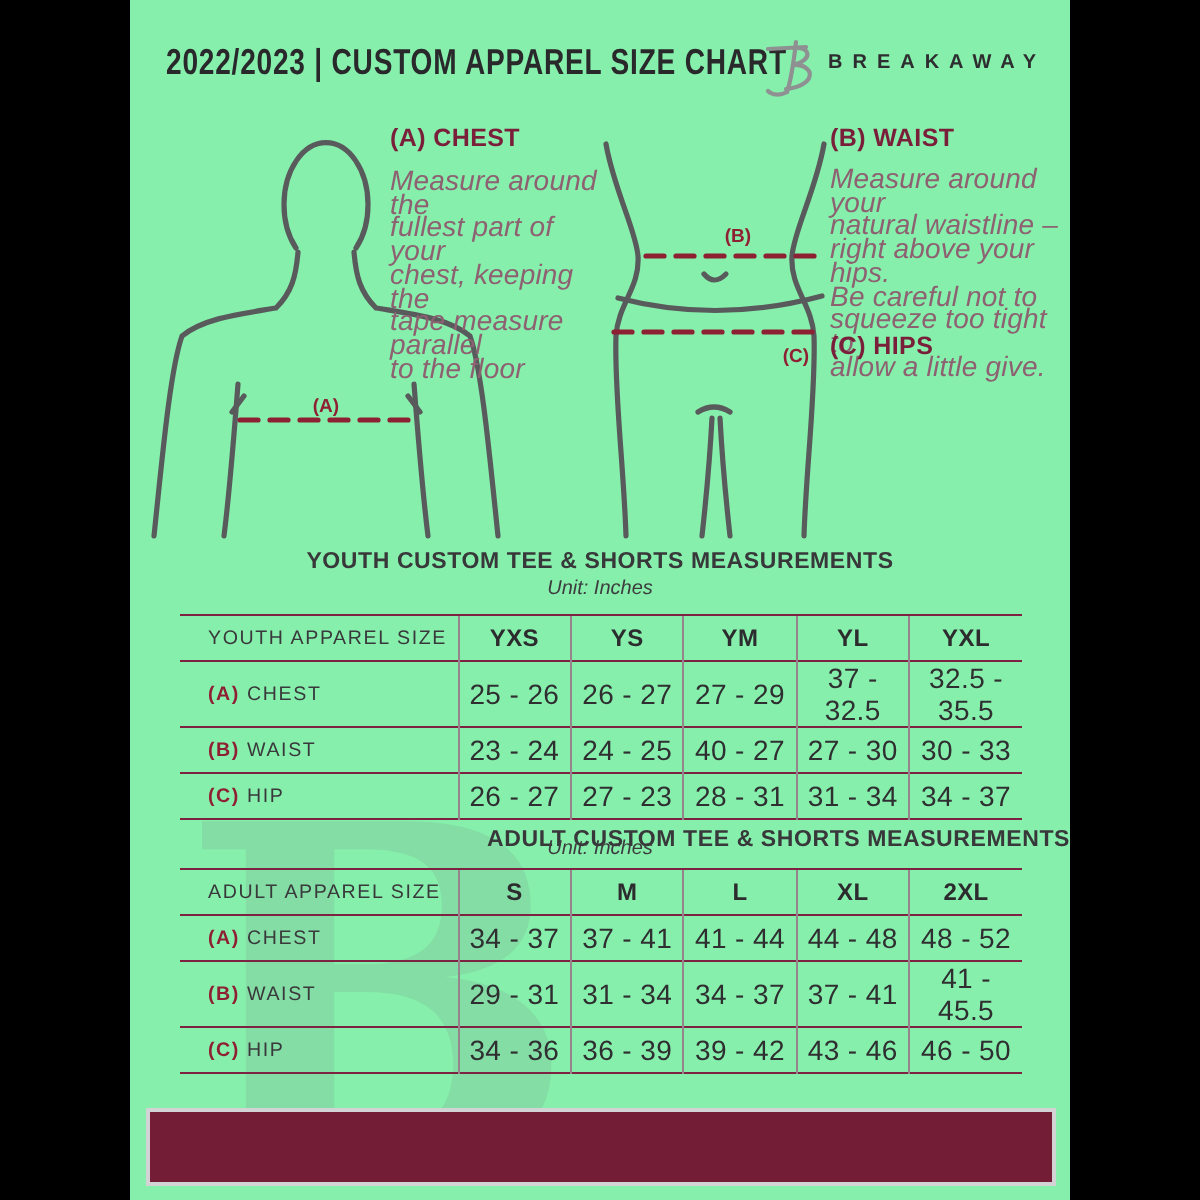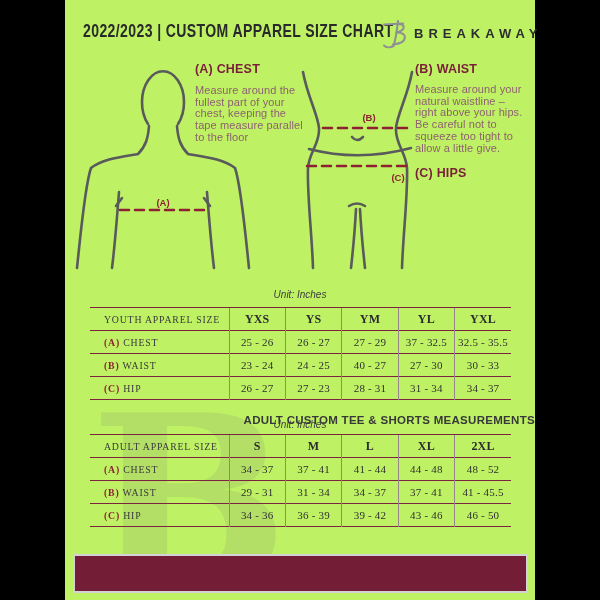--- a/index.html
+++ b/index.html
@@ -1,30 +1,30 @@
 <!DOCTYPE html>
 <html><head>
 <meta charset="utf-8">
 <style>
   * { margin:0; padding:0; box-sizing:border-box; }
   body { background:#000; font-family:"Liberation Sans", sans-serif; }
   #stage { position:relative; width:600px; height:600px; background:#000; overflow:hidden; }
-  #doc { position:absolute; left:65px; top:0; width:470px; height:600px; background:#bef264; }
+  #doc { position:absolute; left:65px; top:0; width:470px; height:600px; background:#86efac; }
 
   
   .hdr-title { position:absolute; left:18px; top:21px; font-size:18px; font-weight:bold;
                color:#29292b; letter-spacing:.5px; transform:scaleX(.78); transform-origin:left top;
                white-space:nowrap; }
   .logo-wrap { position:absolute; left:316px; top:17px; width:28px; height:32px; }
-  .brand { position:absolute; left:349px; top:26px; font-size:13px; font-weight:bold;
+  .brand { position:absolute; left:349px; top:26px; font-size:10px; font-weight:bold;
            color:#2e2e30; letter-spacing:5px; white-space:nowrap; }
 
   
   .inst-head { position:absolute; font-size:12.5px; font-weight:bold; color:#7a1f3a; letter-spacing:.2px; }
-  .inst-body { position:absolute; font-size:11px; color:#8d6171;
+  .inst-body { position:absolute; font-size:14px; font-style:italic; color:#8d6171;
                line-height:11.7px; white-space:pre-line; letter-spacing:.1px; }
 
   
   .fig { position:absolute; }
   .fig path { fill:none; stroke:#595a5c; stroke-width:2.6; stroke-linecap:round; }
   .fig .dash { stroke:#8e2033; stroke-width:2.6; stroke-dasharray:9 6; }
   .fig text { font-family:"Liberation Sans", sans-serif; font-size:9.5px; font-weight:bold; fill:#8e2033; }
 
   
   .watermark { position:absolute; left:25px; top:400px; font-family:"DejaVu Serif", serif;
@@ -32,26 +32,26 @@
 
   
   .tbl-title { position:absolute; left:0; width:470px; text-align:center; font-size:11.5px;
                font-weight:bold; color:#38383a; letter-spacing:.3px; z-index:2; }
   .tbl-unit  { position:absolute; left:0; width:470px; text-align:center; font-size:10px;
                font-style:italic; color:#3c3c3e; z-index:2; }
   table.size { position:absolute; left:25px; width:421px; border-collapse:collapse;
                table-layout:fixed; z-index:2; }
   table.size tr { height:23px; }
   table.size tr td { border-top:1.5px solid #7d2240; vertical-align:middle; }
-  table.size { border-bottom:1.5px solid #7d2240;font-family:Liberation Serif, serif; }
+  table.size { border-bottom:1.5px solid #7d2240; }
   table.size td + td { border-left:1px solid #97838b; }
   td.lblcell { padding-left:14px; font-size:9.8px; color:#39393b; letter-spacing:.8px; }
   tr.hdrrow td.lblcell { font-weight:normal; }
   tr.hdrrow td.szcell { font-weight:bold; font-size:12px; color:#2c2c2e; }
-  td.szcell { text-align:center; font-size:11px; color:#2f2f31; letter-spacing:.2px; }
+  td.szcell { text-align:center; font-size:14px; color:#2f2f31; letter-spacing:.2px; }
   .pfx { color:#8e2033; font-weight:bold; }
 
   
   .footer-bar { position:absolute; left:8px; top:554px; width:455px; height:39px;
                 background:#731d36; border:2px solid #d3d3d6; z-index:3; }
 </style>
 </head>
 <body>
 
 <div id="stage">
@@ -109,20 +109,21 @@
 natural waistline –
 right above your hips.
 Be careful not to
 squeeze too tight to
 allow a little give.</div>
 
     <div class="inst-head" style="left:350px; top:166px;">(C) HIPS</div>
 
     <div class="watermark">B</div>
 
+    <div class="tbl-title" style="top:275px;">YOUTH CUSTOM TEE &amp; SHORTS MEASUREMENTS</div>
     <div class="tbl-unit" style="top:289px;">Unit: Inches</div>
     <table class="size" style="top:307px;">
       <colgroup>
           <col style="width:139px">
           <col>
           <col>
           <col>
           <col>
           <col>
         </colgroup>

